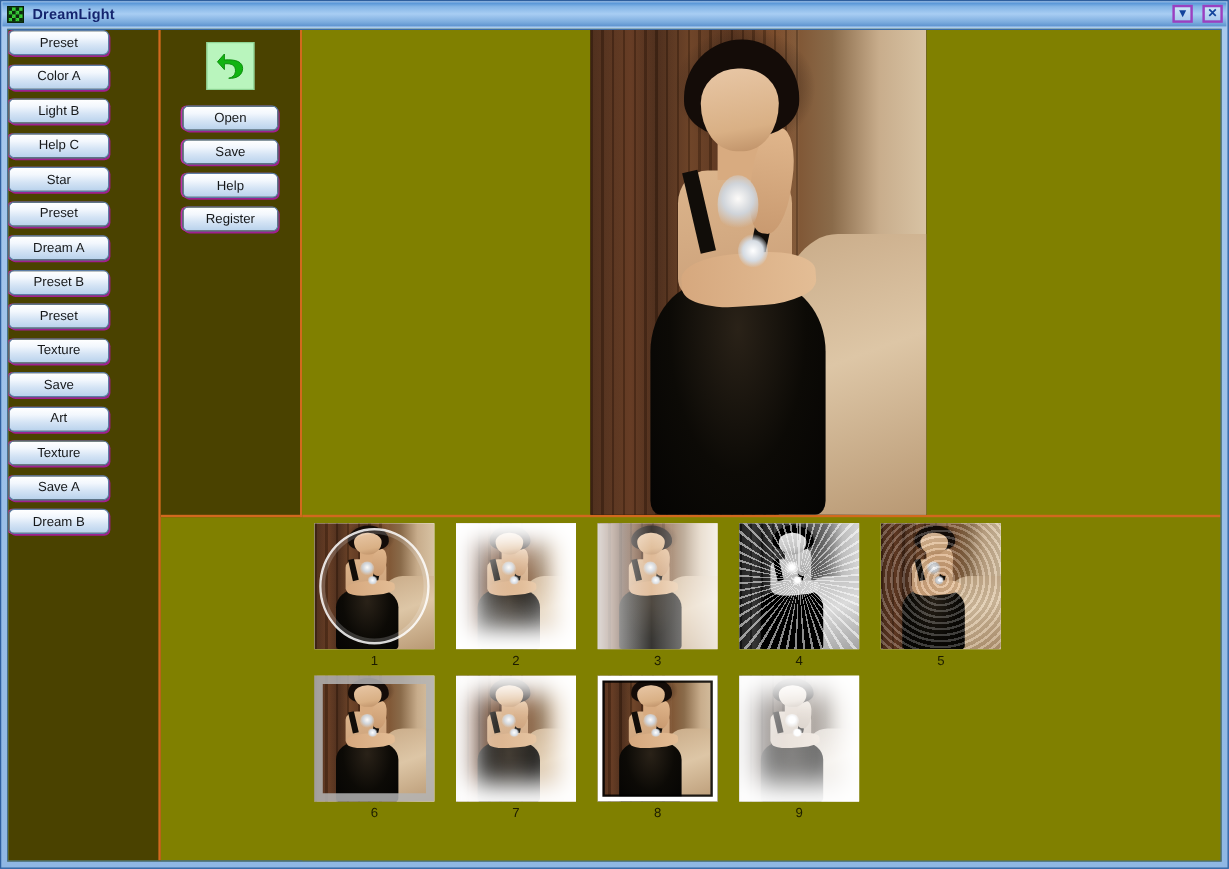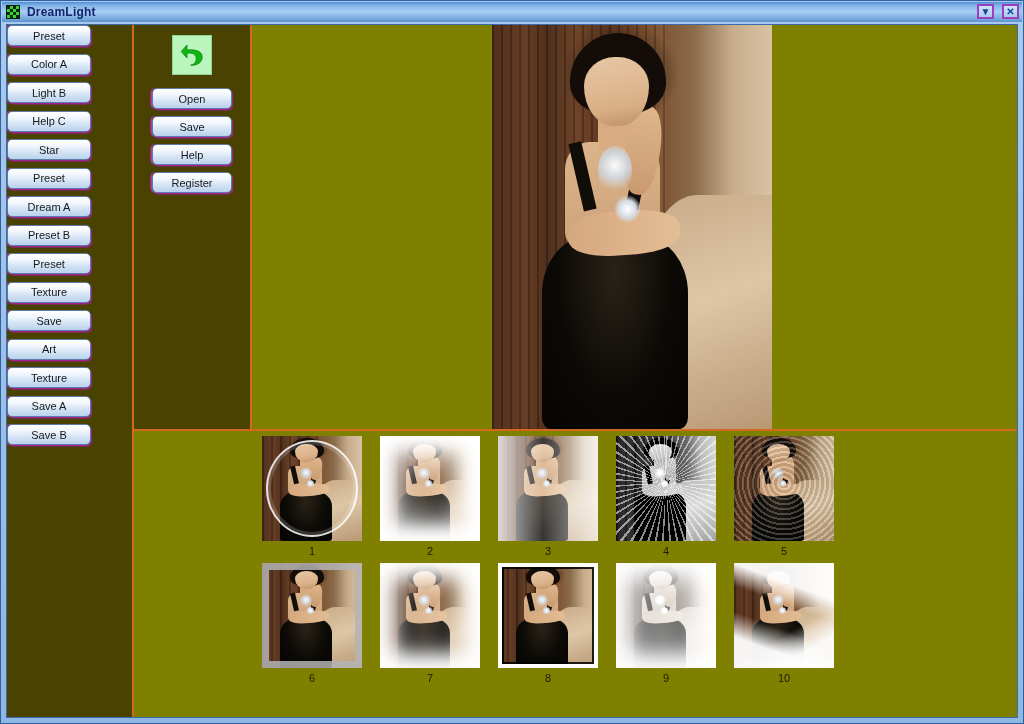--- a/index.html
+++ b/index.html
@@ -381,21 +381,21 @@
       <div class="side-btn">Star</div>
       <div class="side-btn">Preset</div>
       <div class="side-btn">Dream A</div>
       <div class="side-btn">Preset B</div>
       <div class="side-btn">Preset</div>
       <div class="side-btn">Texture</div>
       <div class="side-btn">Save</div>
       <div class="side-btn">Art</div>
       <div class="side-btn">Texture</div>
       <div class="side-btn">Save A</div>
-      <div class="side-btn">Save B</div>
+      <div class="side-btn">Dream B</div>
     </div>
 
     <div id="toolbar-col">
       <div id="undo-btn">
         <svg width="28" height="28" viewBox="0 0 28 28" aria-hidden="true">
           <path d="M9 9 L9 4 L3.2 10.5 L9 17 L9 12.2
                    C15 11.6 18.6 13.4 18.2 18.6
                    C17.9 22 15.6 23.6 12.6 24.2
                    C19.6 24.6 24 21.4 24.2 16.2
                    C24.4 10.6 18.6 8.2 9 9 Z" fill="#11b411" stroke="#0a8a0a" stroke-width="0.8" stroke-linejoin="round"></path>
@@ -625,39 +625,18 @@
                   <div class="hair"></div>
                   <div class="face"></div>
                   <div class="necklace"></div>
                   <div class="bracelet"></div>
                 </div>
               <div class="fx fx-highkey"></div>
             </div>
             <div class="thumb-label">9</div>
           </div>
 
-          <div class="thumb-cell">
-            <div class="thumb-img">
-              <div class="photo">
-                  <div class="wall-lines"></div>
-                  <div class="sofa"></div>
-                  <div class="dress"></div>
-                  <div class="torso"></div>
-                  <div class="strap-l"></div>
-                  <div class="strap-r"></div>
-                  <div class="neck"></div>
-                  <div class="arm-up"></div>
-                  <div class="arm-fore"></div>
-                  <div class="hair"></div>
-                  <div class="face"></div>
-                  <div class="necklace"></div>
-                  <div class="bracelet"></div>
-                </div>
-              <div class="fx fx-brush"></div>
-            </div>
-            <div class="thumb-label">10</div>
-          </div>
         </div>
 
       </div>
     </div>
   </div>
 </div>
 
 </body></html>

